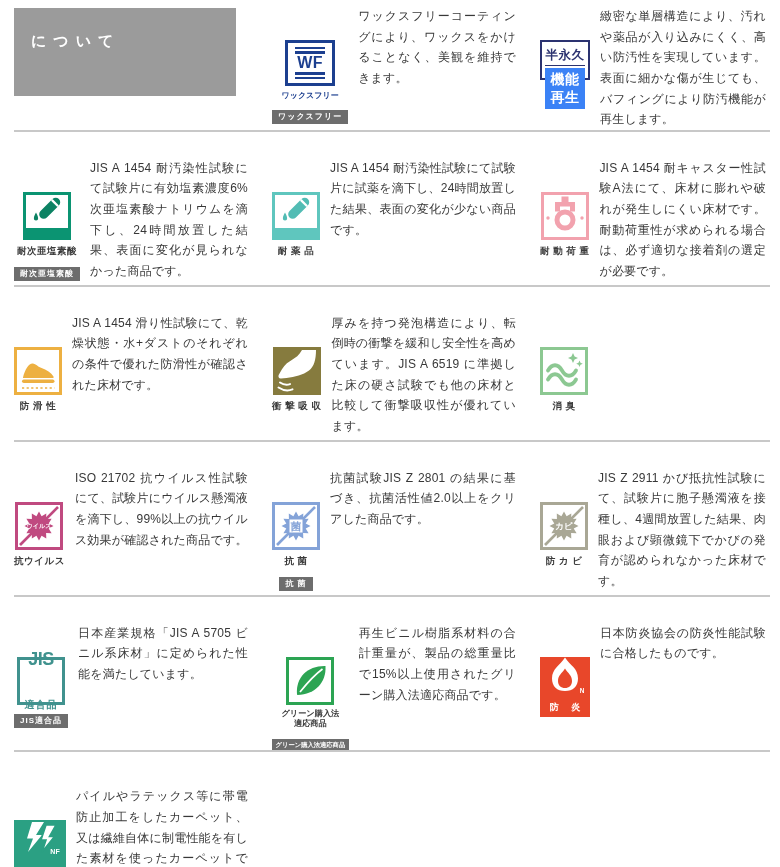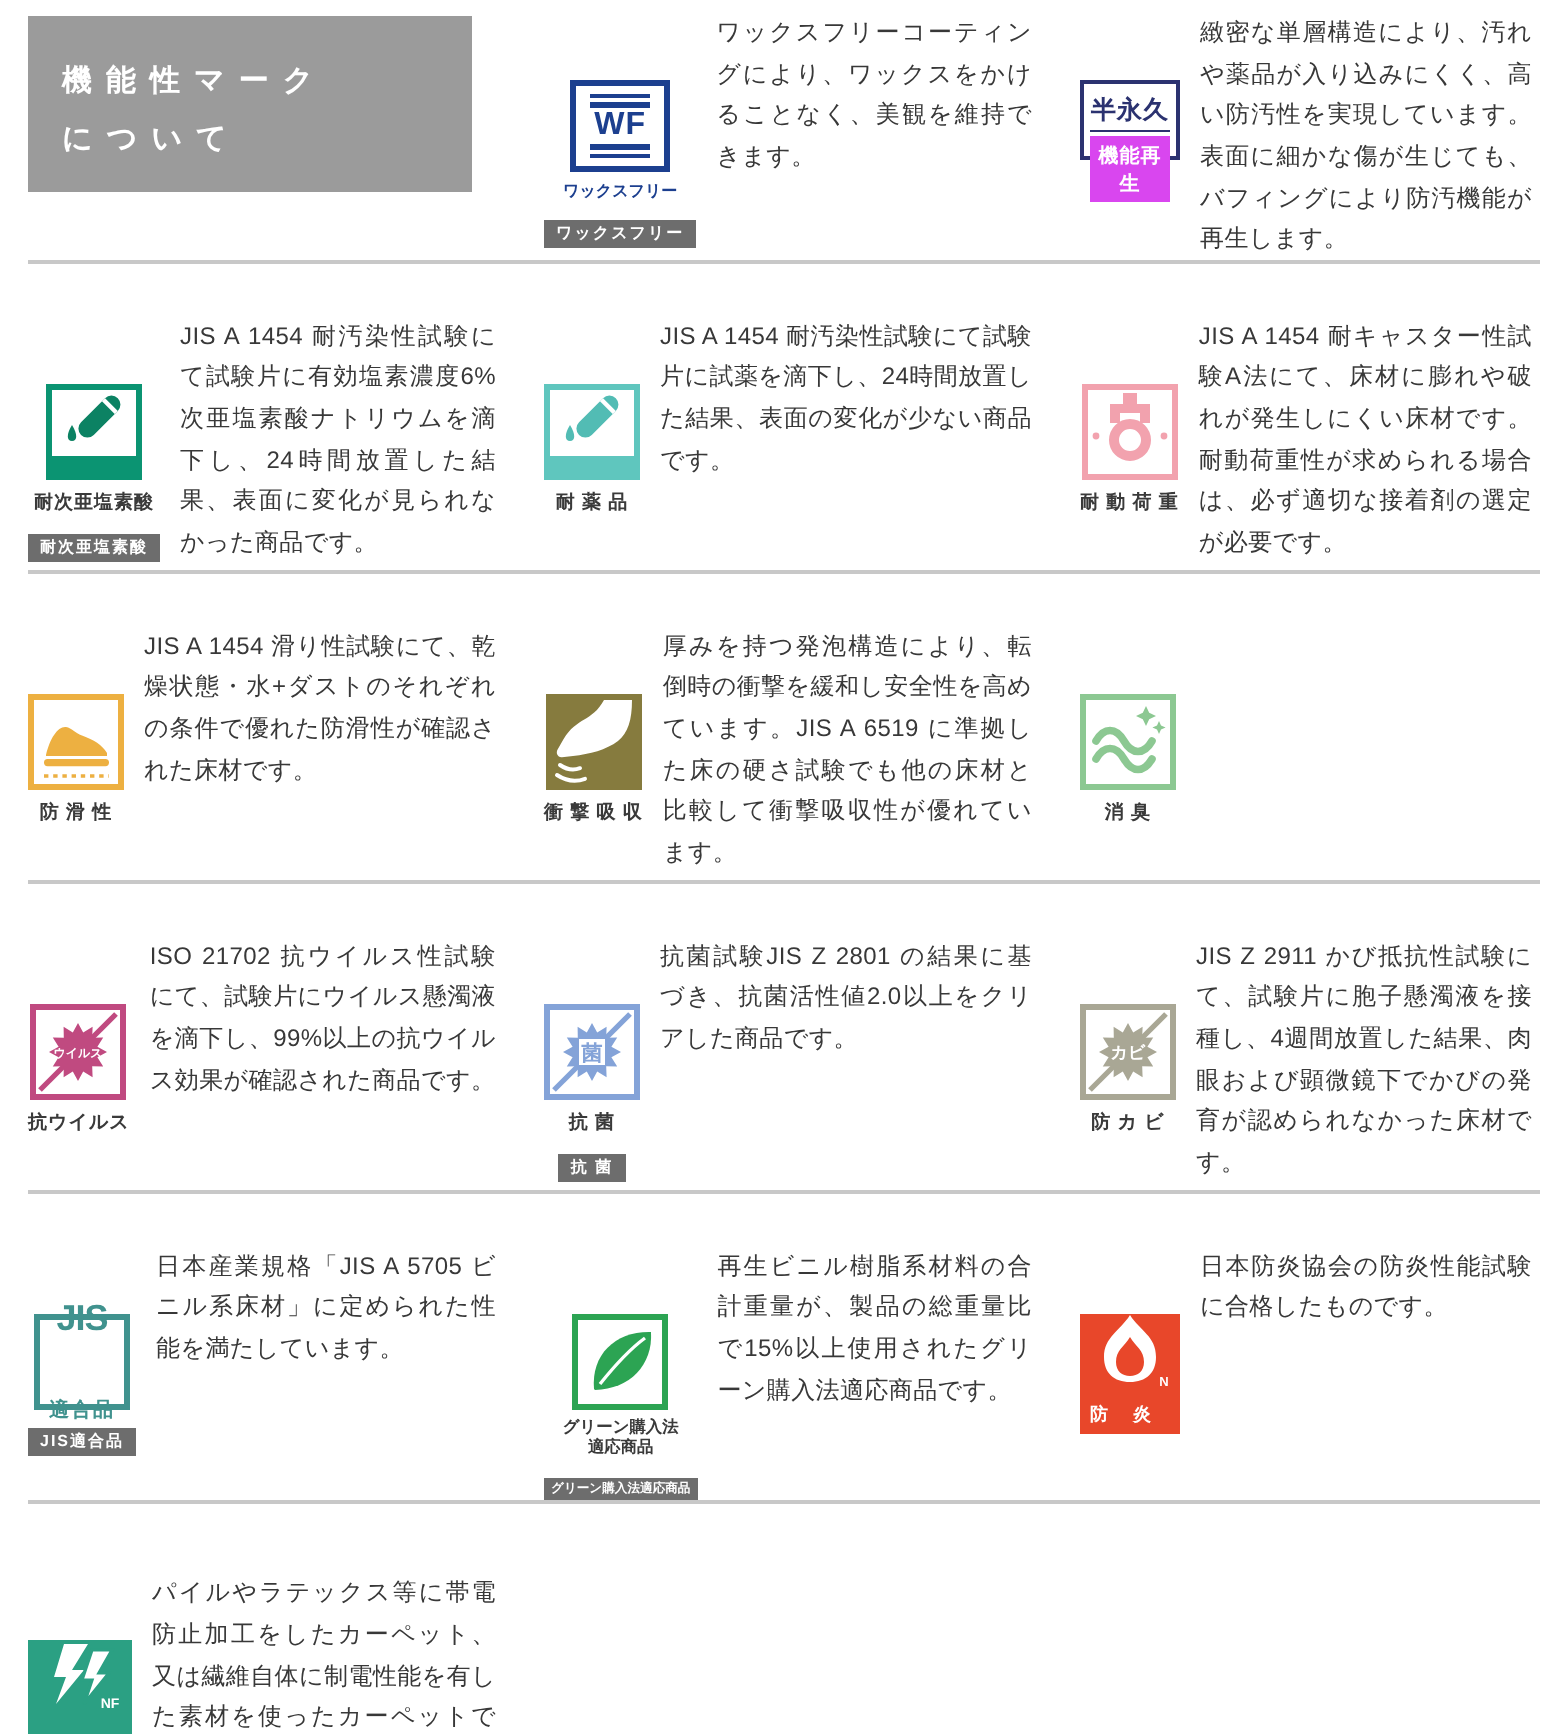--- a/index.html
+++ b/index.html
@@ -64,45 +64,44 @@
   .badge.tiny { font-size:6.3px; letter-spacing:0; padding:2.5px 3.5px; }
 
   
   .wf { width:50px; height:46px; border:3px solid #1c3f8f; flex-direction:column; }
   .wf-line { width:30px; height:2.4px; background:#1c3f8f; margin:1.1px 0; }
   .wf-text { font-size:16px; font-weight:800; color:#1c3f8f; line-height:1.05; letter-spacing:0.5px; }
 
   
   .semi { width:50px; height:40px; border:2.5px solid #2b3270; flex-direction:column; padding:3px; justify-content:flex-start; }
   .semi-top { width:100%; text-align:center; color:#2b3270; font-weight:800; font-size:12.5px; padding:2px 0 1px; border-bottom:1.8px solid #2b3270; letter-spacing:0.5px; }
-  .semi-bottom { width:100%; text-align:center; background:#d946ef; color:#fff; font-weight:bold; font-size:10px; padding:2.5px 0; margin-top:2px; letter-spacing:0.5px; }
+  .semi-bottom { width:100%; text-align:center; background:#3b82f6; color:#fff; font-weight:bold; font-size:14px; padding:2.5px 0; margin-top:2px; letter-spacing:0.5px; }
 
   
   .jisbox { flex-direction:column;gap:29px; }
   .jis-top { font-size:18px; font-weight:800; color:#40928e; line-height:1; letter-spacing:-0.5px; }
   .jis-bottom { font-size:10px; font-weight:800; color:#40928e; letter-spacing:1px; margin-top:1px; }
 
   
   .tallicon { flex-direction:column; justify-content:flex-start; }
   .fire { width:50px; height:60px; }
   .static { width:52px; height:76px; }
   .solid-label {
-    position:absolute; bottom:3px; left:0; width:100%; text-align:left;
+    position:absolute; bottom:3px; left:0; width:100%; text-align:center;
     color:#fff; font-size:9px; font-weight:bold; letter-spacing:5px; padding-left:5px;
   }
 </style>
 </head>
 <body>
 
 <div class="page">
 
   <div class="row row-first">
     <div class="cell">
       <div class="header-box">
-        <div>機能性マーク</div>
         <div>について</div>
       </div>
     </div>
 
     <div class="cell">
       <div class="icon-col">
         <div class="mark-icon wf">
           <span class="wf-line"></span>
           <span class="wf-line"></span>
           <span class="wf-text">WF</span>

